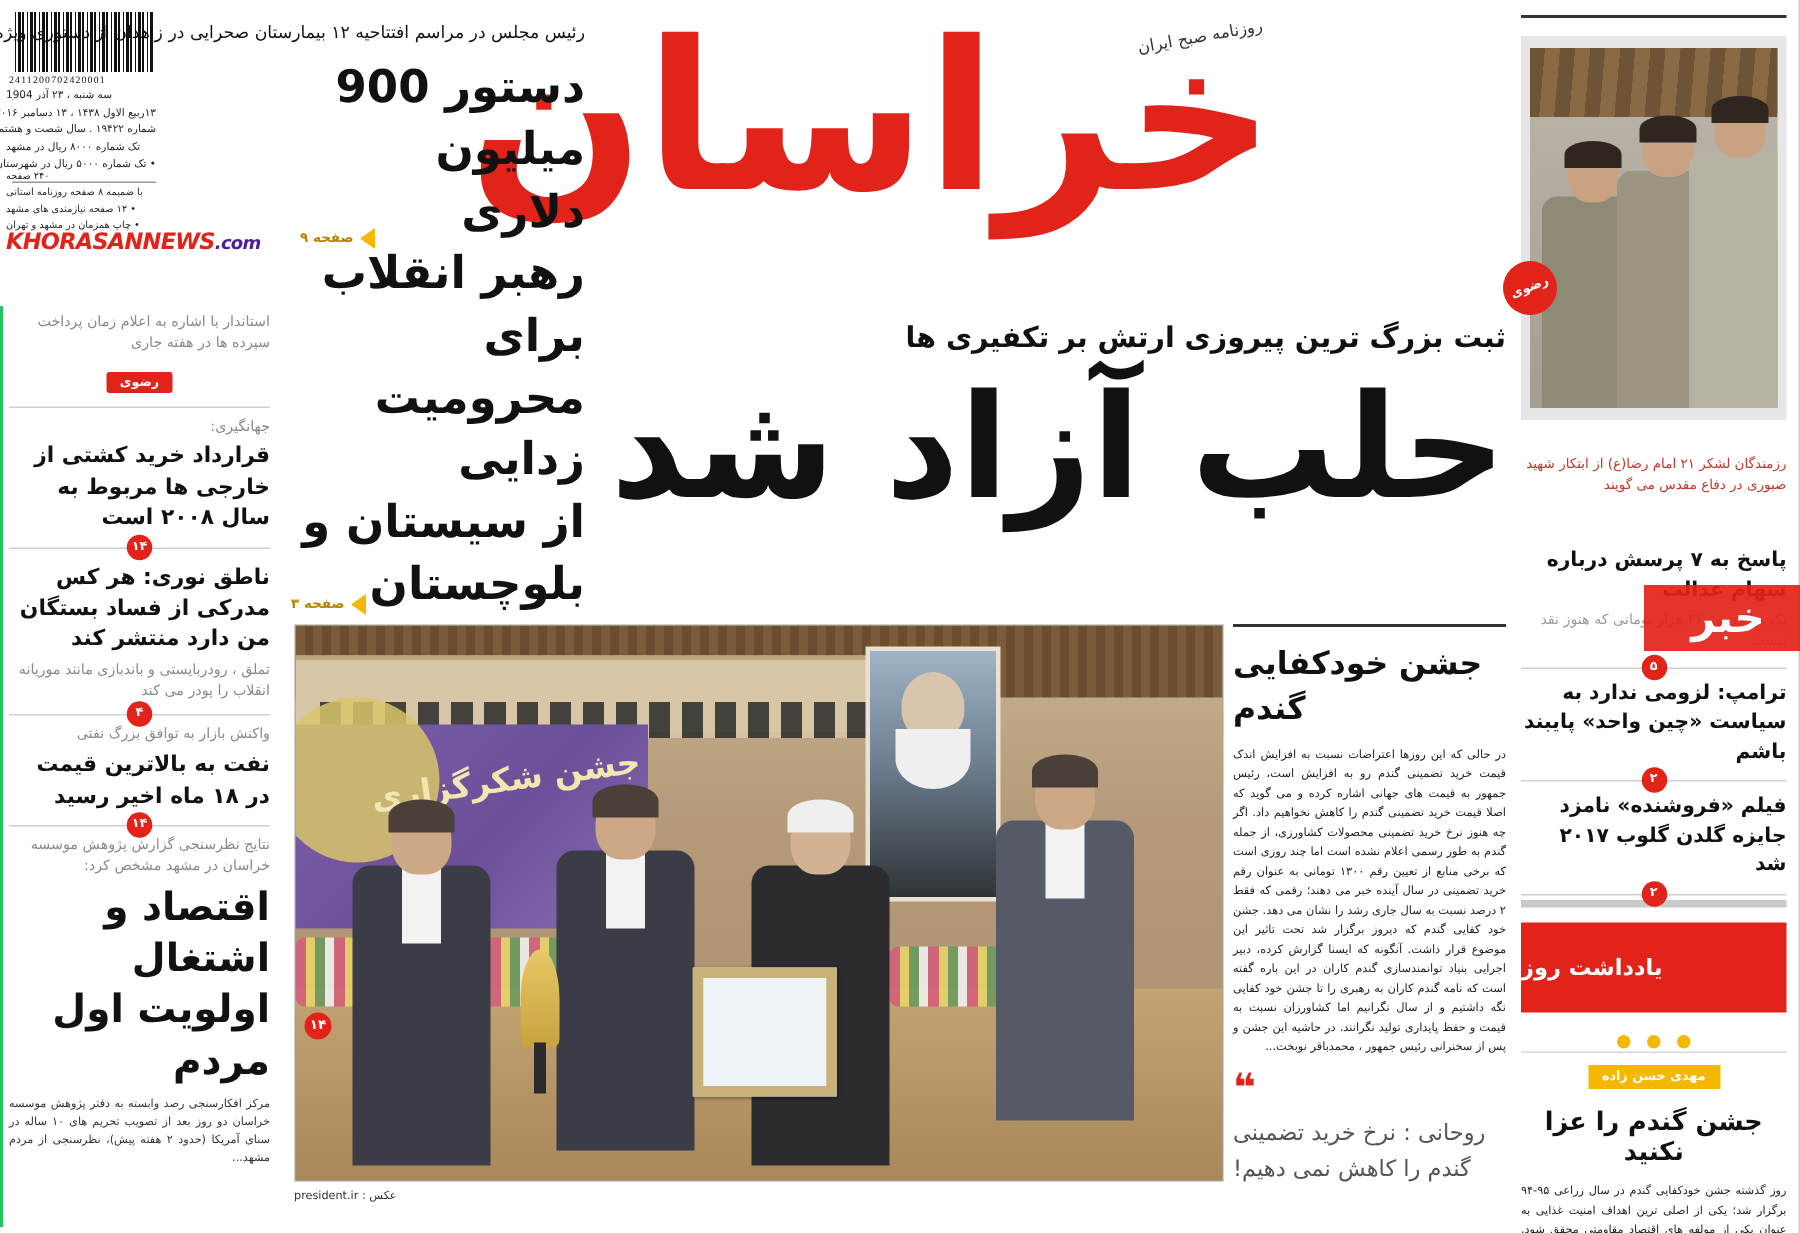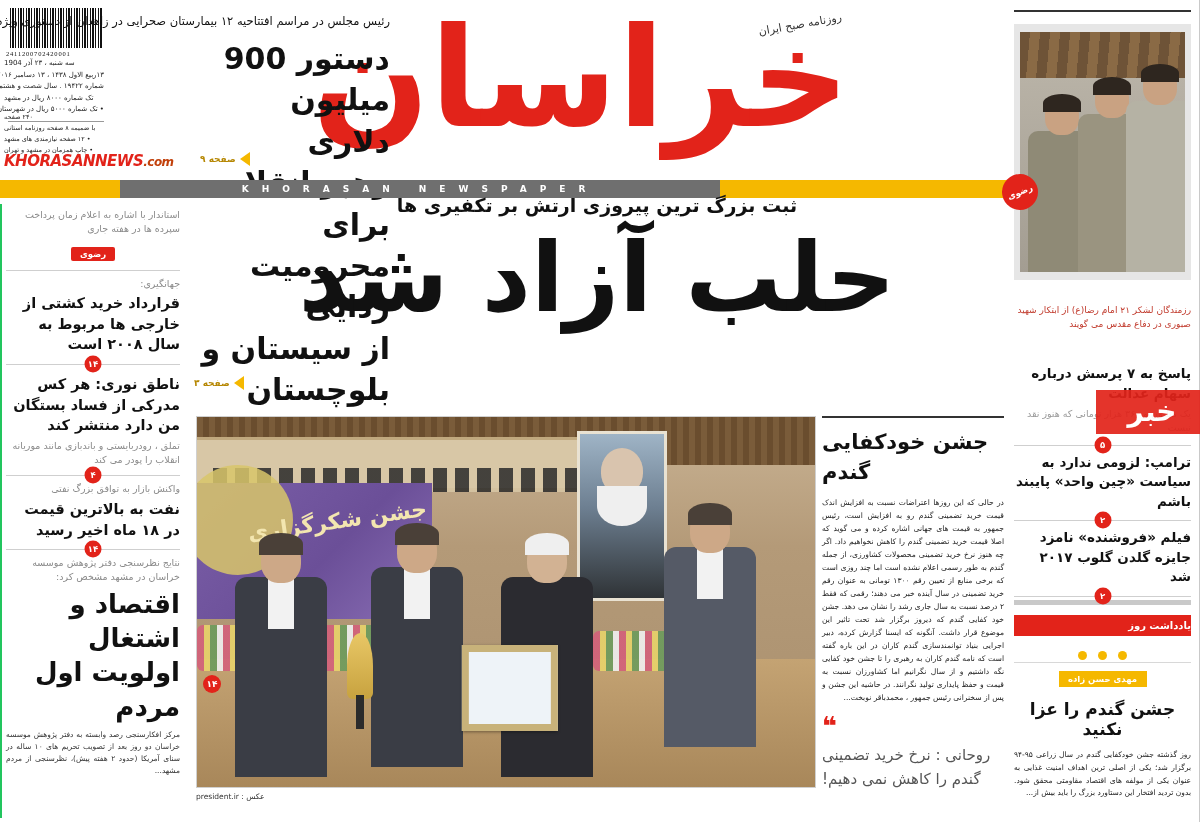--- a/index.html
+++ b/index.html
@@ -67,21 +67,21 @@
     position: absolute; left: 4px; top: 112px; width: 104px;
     text-align: left; direction: rtl;
     font-size: 6.5px; line-height: 1.7; color: #222;
   }
   .mast-web {
     position: absolute; left: 4px; top: 152px;
     font-size: 15px; font-weight: bold; font-style: italic;
     direction: ltr; letter-spacing: -0.5px;
   }
   .mast-web .red { color: #e2231a; }
-  .mast-web .blk { color: #c2410c; font-size: 12px; }
+  .mast-web .blk { color: #4c1d95; font-size: 12px; }
 
   
   .brandbar {
     position: absolute; left: 0; top: 180px; width: 1010px; height: 18px;
   }
   .brandbar .yellow {
     position: absolute; left: 0; top: 0; width: 120px; height: 18px;
     background: #f5b800;
   }
   .brandbar .gray {
@@ -143,22 +143,22 @@
   }
   .badge-razavi {
     display: inline-block; background: #e2231a; color: #fff;
     font-size: 8.5px; font-weight: bold;
     padding: 2px 9px; border-radius: 2px;
   }
   .badge-row { text-align: center; margin-top: 6px; }
 
   
   .mainhead {
-    position: absolute; left: 190px; right: 196px; top: 184px; height: 208px;
-    direction: rtl; text-align: center;
+    position: absolute; left: 190px; right: 196px; top: 204px; height: 208px;
+    direction: rtl; text-align: right;
   }
   .mainhead-kicker {
     font-size: 19px; font-weight: bold; color: #111;
     margin-top: 10px; letter-spacing: -0.3px;
   }
   .mainhead-title {
     font-size: 96px; font-weight: bold; color: #111;
     line-height: 1.25; margin-top: 2px; letter-spacing: -2px;
   }
   .mainhead-page {
@@ -305,22 +305,22 @@
   .rc-sep { height: 1px; background: #cfcfcf; margin: 9px 0 3px 0; position: relative; }
   .rc-khabar {
     position: absolute; right: -9px; top: 390px;
     width: 112px; height: 44px;
     background: #e2231a; color: #fff;
     font-size: 28px; font-weight: bold;
     text-align: center; line-height: 44px;
     overflow: hidden; opacity: .92;
   }
   .rc-redbar {
-    background: #e2231a; color: #fff; text-align: right;
-    font-size: 10px; font-weight: bold; padding: 5px 0;
+    background: #e2231a; color: #fff; text-align: left;
+    font-size: 15px; font-weight: bold; padding: 21px 0;
     margin-top: 10px;
   }
   .rc-graybar-top { height: 5px; background: #c9c9c9; }
   .rc-dots { text-align: center; margin: 9px 0 6px 0; }
   .rc-dots span {
     display: inline-block; width: 9px; height: 9px; border-radius: 50%;
     background: #f5b800; margin: 0 3px;
   }
   .rc-author {
     background: #f5b800; color: #fff;
@@ -374,25 +374,20 @@
       <div class="tophead-title">دستور 900 میلیون دلاری</div>
       <div class="tophead-title">رهبر انقلاب برای محرومیت زدایی</div>
       <div class="tophead-title">از سیستان و بلوچستان</div>
       <div class="tophead-page">
         <span class="page-arrow"></span>
         <span class="page-lbl">صفحه ۹</span>
       </div>
     </div>
   </div>
 
-  <div class="brandbar">
-    <div class="yellow"></div>
-    <div class="gray">KHORASAN NEWSPAPER</div>
-    <div class="yellow2"></div>
-  </div>
 
   <div class="leftcol">
 
     <div class="lc-item">
       <div class="lc-kicker">استاندار با اشاره به اعلام زمان پرداخت سپرده ها در هفته جاری</div>
       <div class="badge-row">
         <span class="badge-razavi">رضوی</span>
       </div>
     </div>
 
@@ -419,21 +414,21 @@
     <div class="lc-item">
       <div class="lc-kicker">واکنش بازار به توافق بزرگ نفتی</div>
       <div class="lc-title">نفت به بالاترین قیمت در ۱۸ ماه اخیر رسید</div>
     </div>
 
     <div class="lc-sep">
       <span class="pagedot">۱۴</span>
     </div>
 
     <div class="lc-item">
-      <div class="lc-kicker">نتایج نظرسنجی دفتر پژوهش موسسه خراسان در مشهد مشخص کرد:</div>
+      <div class="lc-kicker">نتایج نظرسنجی گزارش پژوهش موسسه خراسان در مشهد مشخص کرد:</div>
       <div class="lc-title big">اقتصاد و اشتغال اولویت اول مردم</div>
       <div class="lc-body">مرکز افکارسنجی رصد وابسته به دفتر پژوهش موسسه خراسان دو روز بعد از تصویب تحریم های ۱۰ ساله در سنای آمریکا (حدود ۲ هفته پیش)، نظرسنجی از مردم مشهد...</div>
 
     </div>
   </div>
 
   <div class="mainhead">
     <div class="mainhead-kicker">ثبت بزرگ ترین پیروزی ارتش بر تکفیری ها</div>
     <div class="mainhead-title">حلب آزاد شد</div>
     <div class="mainhead-page">

